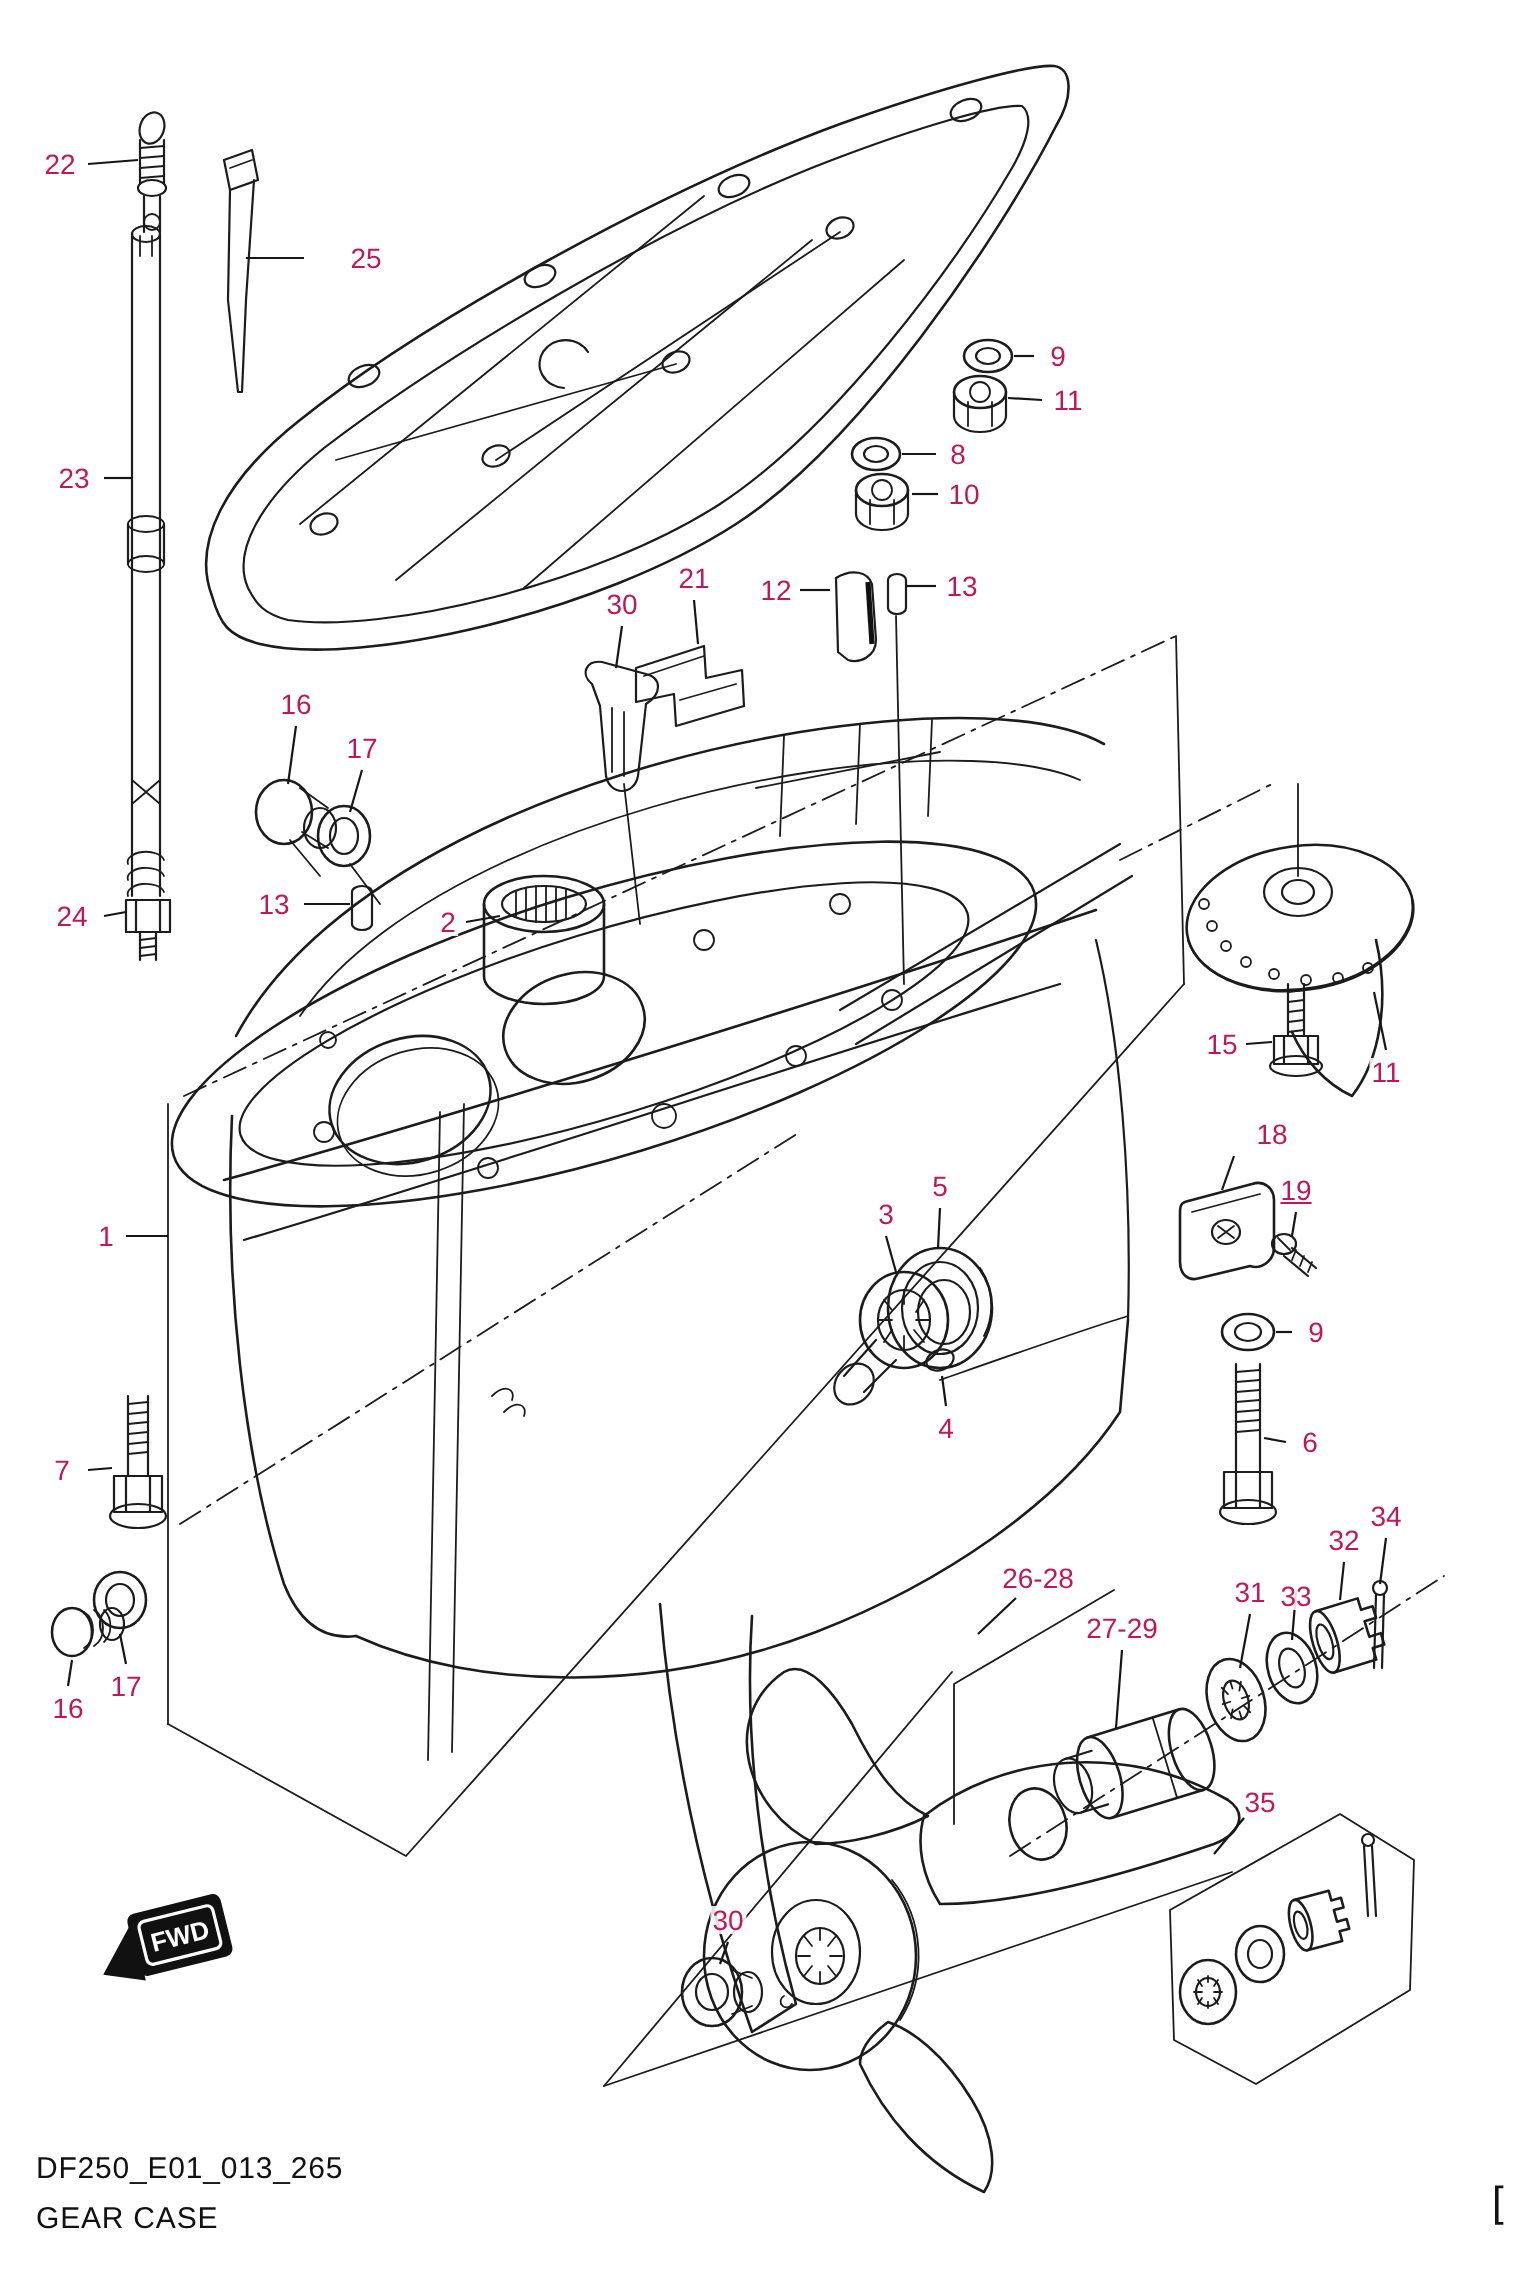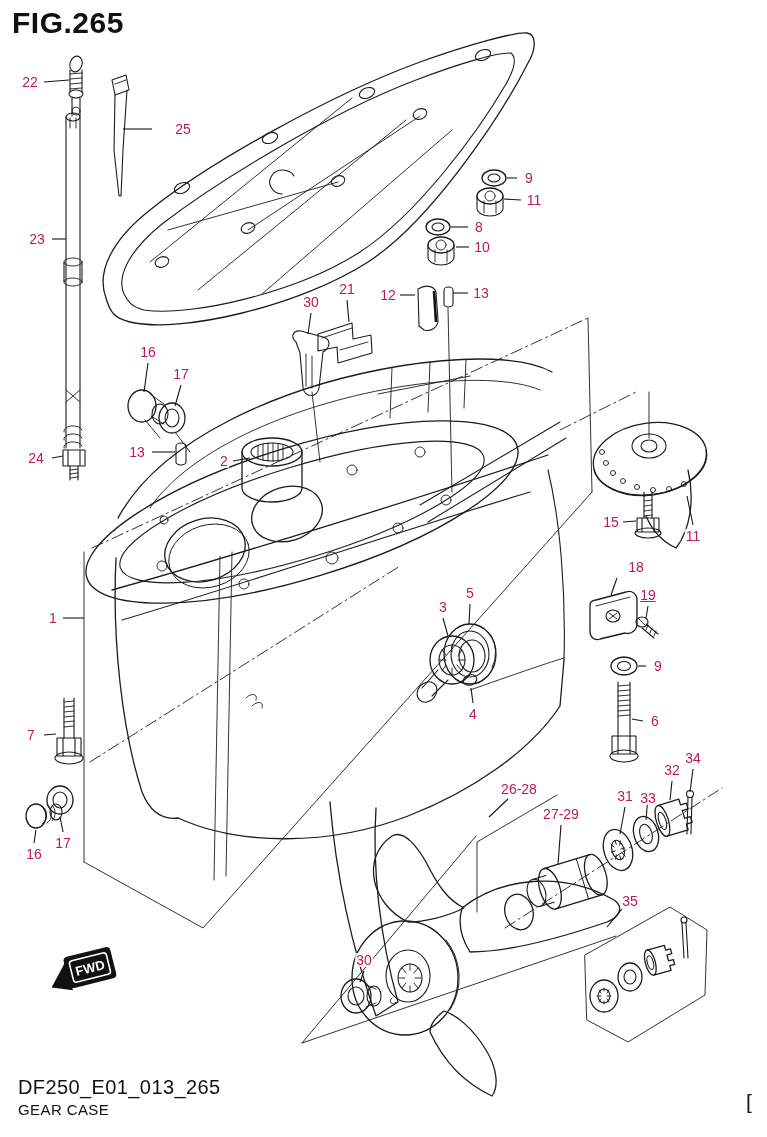--- a/index.html
+++ b/index.html
@@ -10,21 +10,21 @@
   .ln{fill:none;stroke:#1c1c1c;stroke-width:1.3;stroke-linecap:round;stroke-linejoin:round;}
   .thin{stroke-width:0.9;}
   .mid{stroke-width:1.1;}
   .thick{stroke-width:2.6;}
   .dark{fill:#111;stroke:none;}
   .dashdot{stroke-dasharray:12 4 2 4;stroke-width:0.9;}
   .leader{fill:none;stroke:#161616;stroke-width:1.1;}
   .callout{position:absolute;transform:translate(-50%,-50%);font-size:14px;line-height:1;
            color:#be185d;background:rgba(255,255,255,.85);padding:0 1px;white-space:nowrap;}
   .fig-title{position:absolute;left:12px;top:6px;font-size:30px;font-weight:700;letter-spacing:.5px;}
-  .part-code{position:absolute;left:18px;top:1076px;font-size:20px;letter-spacing:.4px;}
+  .part-code{position:absolute;left:18px;top:1076px;font-size:15px;letter-spacing:.4px;}
   .part-name{position:absolute;left:18px;top:1101px;font-size:15px;letter-spacing:.4px;}
   .corner-bracket{position:absolute;left:746px;top:1090px;font-size:21px;font-weight:400;}
   .fwd-text{font:700 13px "Liberation Sans",sans-serif;fill:#fff;}
 </style>
 </head>
 <body>
 
 <div id="page">
 
   <svg id="art" viewBox="0 0 767 1137" xmlns="http://www.w3.org/2000/svg">
@@ -375,21 +375,20 @@
         <polyline points="561,825 558,864" class="leader"></polyline>
         <polyline points="625,807 620,834" class="leader"></polyline>
         <polyline points="648,796 646,820" class="leader"></polyline>
         <polyline points="672,781 670,800" class="leader"></polyline>
         <polyline points="693,769 690,792" class="leader"></polyline>
         <polyline points="364,971 360,982" class="leader"></polyline>
         <polyline points="622,909 607,927" class="leader"></polyline>
       </g>
   </svg>
 
-  <div class="fig-title">FIG.265</div>
   <div id="callout-layer">
       <div class="callout" style="left: 30px; top: 82px;">22</div>
       <div class="callout" style="left: 168px; top: 129px; margin-left: 15px;">25</div>
       <div class="callout" style="left: 37px; top: 239px;">23</div>
       <div class="callout" style="left: 36px; top: 458px;">24</div>
       <div class="callout" style="left: 148px; top: 352px;">16</div>
       <div class="callout" style="left: 181px; top: 374px;">17</div>
       <div class="callout" style="left: 137px; top: 452px;">13</div>
       <div class="callout" style="left: 224px; top: 461px;">2</div>
       <div class="callout" style="left: 311px; top: 302px;">30</div>

